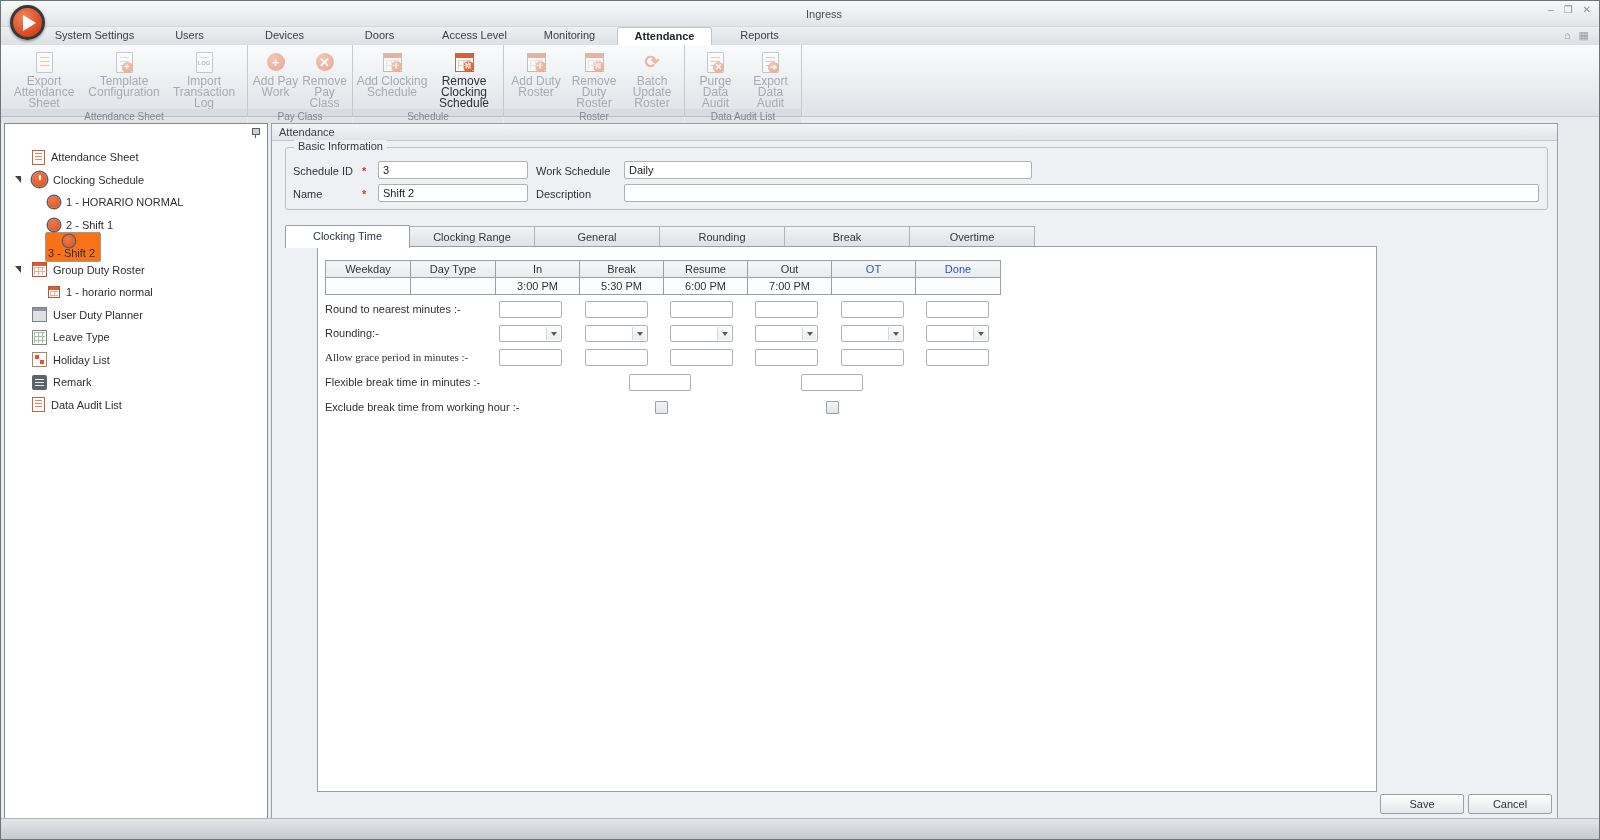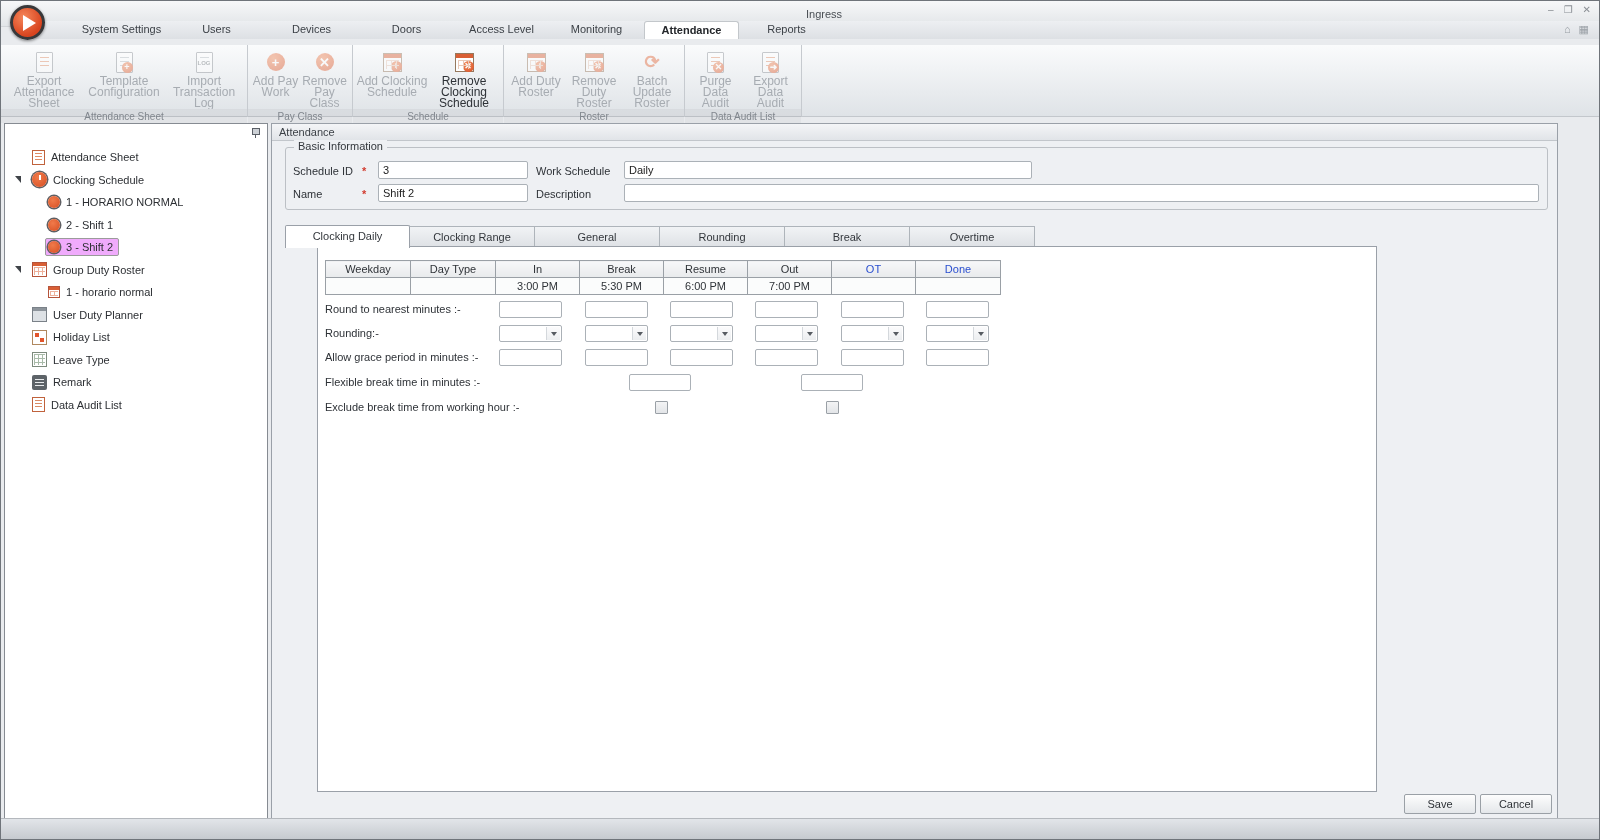--- a/index.html
+++ b/index.html
@@ -34,23 +34,22 @@
   .logo::after {
     content:""; position:absolute; left:10px; top:7px;
     width:0; height:0;
     border-left: 13px solid #ffffff;
     border-top: 8px solid transparent;
     border-bottom: 8px solid transparent;
   }
 
   
   .tabrow {
-    position:absolute; top:20px; left:0; right:0; height:18px;
+    position:absolute; top:26px; left:0; right:0; height:18px;
     background: linear-gradient(#edeff2, #dde0e4);
-    margin-left: 27px;
   }
   .tabs { display:flex; margin-left:46px; height:18px; }
   .tab {
     width:95px; text-align:center; font-size:11px; line-height:17px; color:#3c4147; cursor:default;
   }
   .tab.active {
     background:#fff; border:1px solid #c3c7cb; border-bottom:none;
     border-radius:3px 3px 0 0; font-weight:bold; color:#23262a;
   }
   .tabrow-icons { position:absolute; right:10px; top:2px; display:flex; gap:8px; }
@@ -116,21 +115,21 @@
     border:1px solid #5a5f66; background:#cdd1d6; }
   .pin::after { content:""; position:absolute; left:4px; top:6px; width:1px; height:4px; background:#5a5f66; }
 
   .tree { padding-top:4px; }
   .tnode { height:22.5px; display:flex; align-items:center; padding-left:10px; cursor:default; }
   .tnode.lvl1 { padding-left:40px; }
   .tw { width:14px; display:flex; align-items:center; }
   .exp::before { content:""; display:block; width:0; height:0;
     border-left:6px solid transparent; border-top:7px solid #3f4348; }
   .nwrap { display:flex; align-items:center; padding:2px 5px 2px 2px; border:1px solid transparent; border-radius:2px; }
-  .tnode.selected .nwrap { background:#f0abfc; border-color:#9b9b9b; }
+  .tnode.selected .nwrap { background:#f97316; border-color:#9b9b9b;flex-direction:column; }
   .tlabel { font-size:11px; color:#2c2f33; white-space:nowrap; }
 
   .ti { width:15px; height:15px; display:inline-block; margin-right:6px; flex:none; position:relative; }
   .ti-sheet { width:13px; background:#fff; border:1px solid #c0623c; }
   .ti-sheet::before { content:""; position:absolute; left:2px; right:2px; top:2px; bottom:2px;
     background: repeating-linear-gradient(to bottom, #e08a64 0 1px, transparent 1px 3px); }
   .ti-clock { border-radius:50%; background: radial-gradient(circle at 40% 35%, #f07a4a, #d64e22);
     box-shadow: 0 0 0 1.5px #5f5f63; }
   .ti-clock::after { content:""; position:absolute; left:7px; top:3px; width:1.5px; height:5px; background:#fff; }
   .ti-clock-sm { width:12px; height:12px; border-radius:50%;
@@ -229,21 +228,21 @@
     border-left:3.5px solid transparent; border-right:3.5px solid transparent; border-top:4px solid #565b61; }
   .chk {
     position:absolute; width:13px; height:13px; border:1px solid #9aa0a6;
     background: linear-gradient(#f3f4f5, #e3e5e8); border-radius:1px;
   }
 
   
   .footer { position:absolute; left:0; right:0; bottom:0; height:28px; display:flex;
     justify-content:flex-end; align-items:center; gap:4px; padding-right:5px; }
   .btn {
-    width:72px; height:20px; font-size:11px; color:#2e3237; text-align:center; line-height:18px;
+    width:84px; height:20px; font-size:11px; color:#2e3237; text-align:center; line-height:18px;
     background: linear-gradient(#fdfdfd, #e4e7ea); border:1px solid #9aa0a6; border-radius:2px; cursor:default;
   }
   .statusbar {
     position:absolute; left:0; right:0; bottom:0; height:21px;
     background: linear-gradient(#e2e5e9, #c6cacf); border-top:1px solid #b4b8bd;
   }
 </style>
 </head>
 <body>
 
@@ -458,30 +457,30 @@
       <span class="tw"></span>
       <span class="nwrap">
           <span class="ti ti-planner"></span>
       <span class="tlabel">User Duty Planner</span>
         </span>
     </div>
 
     <div class="tnode lvl0">
       <span class="tw"></span>
       <span class="nwrap">
+          <span class="ti ti-leave"></span>
+      <span class="tlabel">Leave Type</span>
+        </span>
+    </div>
+
+    <div class="tnode lvl0">
+      <span class="tw"></span>
+      <span class="nwrap">
           <span class="ti ti-holiday"></span>
       <span class="tlabel">Holiday List</span>
-        </span>
-    </div>
-
-    <div class="tnode lvl0">
-      <span class="tw"></span>
-      <span class="nwrap">
-          <span class="ti ti-leave"></span>
-      <span class="tlabel">Leave Type</span>
         </span>
     </div>
 
     <div class="tnode lvl0">
       <span class="tw"></span>
       <span class="nwrap">
           <span class="ti ti-remark"></span>
       <span class="tlabel">Remark</span>
         </span>
     </div>
@@ -512,21 +511,21 @@
 
     <div class="fi-label" style="left:7px; top:37px;">Name</div>
     <div class="fi-label req" style="left:76px; top:37px;">*</div>
     <input class="tin" style="left: 92px; top: 36px; width: 150px;" value="Shift 2">
 
     <div class="fi-label" style="left:250px; top:37px;">Description</div>
     <input class="tin" style="left: 338px; top: 36px; width: 915px;" value="">
   </div>
 
   <div class="dtabs">
-    <div class="dtab active">Clocking Daily</div>
+    <div class="dtab active">Clocking Time</div>
     <div class="dtab">Clocking Range</div>
     <div class="dtab">General</div>
     <div class="dtab">Rounding</div>
     <div class="dtab">Break</div>
     <div class="dtab">Overtime</div>
   </div>
 
   <div class="tabpanel">
 
     <table class="clock">
@@ -585,21 +584,21 @@
     <div class="combo" style="left:437px; top:78px;">
         <div class="arrowbox"></div>
       </div>
     <div class="combo" style="left:523px; top:78px;">
         <div class="arrowbox"></div>
       </div>
     <div class="combo" style="left:608px; top:78px;">
         <div class="arrowbox"></div>
       </div>
 
-    <div class="frm-label" style="top:102px;">Allow grace period in minutes :-</div>
+    <div class="frm-label" style="top:102px;font-family:Liberation Serif, serif;">Allow grace period in minutes :-</div>
     <input class="cin" style="left: 181px; top: 102px;">
     <input class="cin" style="left: 267px; top: 102px;">
     <input class="cin" style="left: 352px; top: 102px;">
     <input class="cin" style="left: 437px; top: 102px;">
     <input class="cin" style="left: 523px; top: 102px;">
     <input class="cin" style="left: 608px; top: 102px;">
 
     <div class="frm-label" style="top:127px;">Flexible break time in minutes :-</div>
     <input class="cin" style="left: 311px; top: 127px; width: 62px;">
     <input class="cin" style="left: 483px; top: 127px; width: 62px;">

